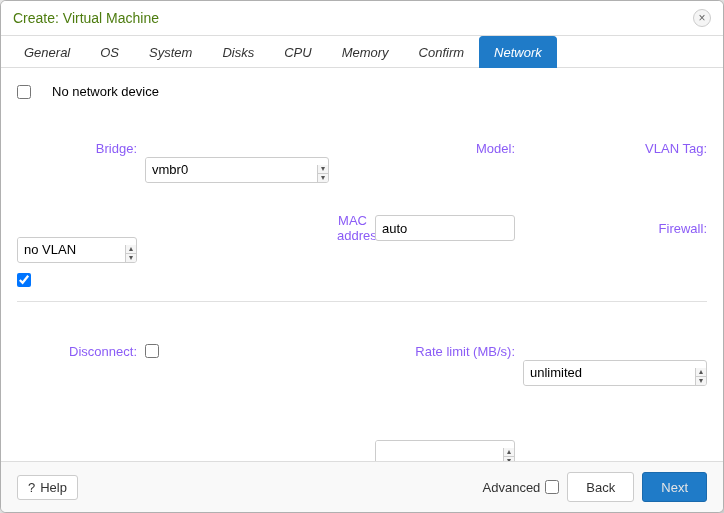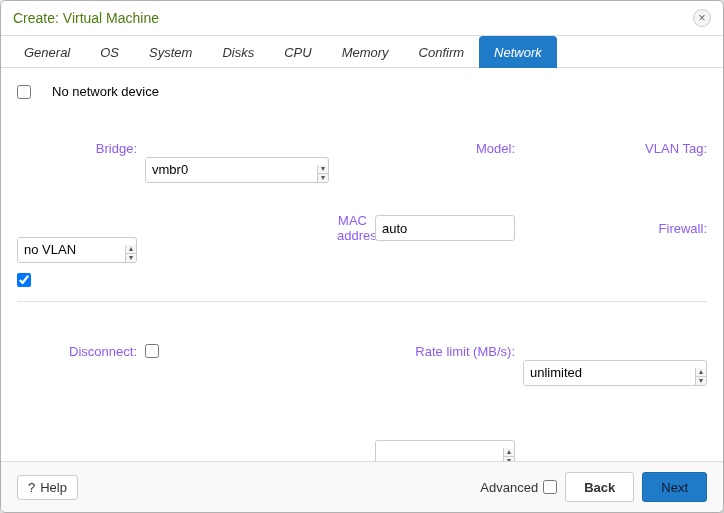--- a/index.html
+++ b/index.html
@@ -22,22 +22,22 @@
     .spin-btn { flex: 1; background: #f5f5f5; border: none; cursor: pointer; font-size: 8px; padding: 0 3px; display: flex; align-items: center; justify-content: center; color: #555; line-height: 1; }
     .spin-btn:first-child { border-bottom: 1px solid #ccc; }
     .separator { grid-column: 1 / -1; height: 1px; background: #e0e0e0; margin: 4px 0; }
     .checkbox-cell { display: flex; align-items: center; }
     input[type="checkbox"] { width: 14px; height: 14px; cursor: pointer; }
     .footer { border-top: 1px solid #ddd; padding: 10px 16px; display: flex; align-items: center; justify-content: space-between; background: #f9f9f9; }
     .footer-left { display: flex; align-items: center; gap: 6px; }
     .footer-right { display: flex; align-items: center; gap: 8px; }
     .help-btn { display: flex; align-items: center; gap: 5px; padding: 4px 10px; border: 1px solid #ccc; border-radius: 3px; cursor: pointer; background: #fff; font-size: 13px; color: #333; }
     .btn { padding: 5px 18px; border-radius: 3px; border: 1px solid; cursor: pointer; font-size: 13px; height: 30px; }
-    .btn-primary { background: #1f7bc8; border-color: #1a6aad; color: #0f172a; }
-    .btn-secondary { background: #fff; border-color: #ccc; color: #333; font-weight: bold; }
+    .btn-primary { background: #1f7bc8; border-color: #1a6aad; color: #e5e5e5; }
+    .btn-secondary { background: #fff; border-color: #ccc; color: #333; }
     .advanced-check { display: flex; align-items: flex-start; gap: 5px; color: #333; font-size: 13px; }
     .col-spacer {  }
     .model-select { width: 100%; }
     .mac-input { width: 100%; }
   </style>
 </head>
 <body>
 
 <div class="dialog">
   <div class="title-bar">

